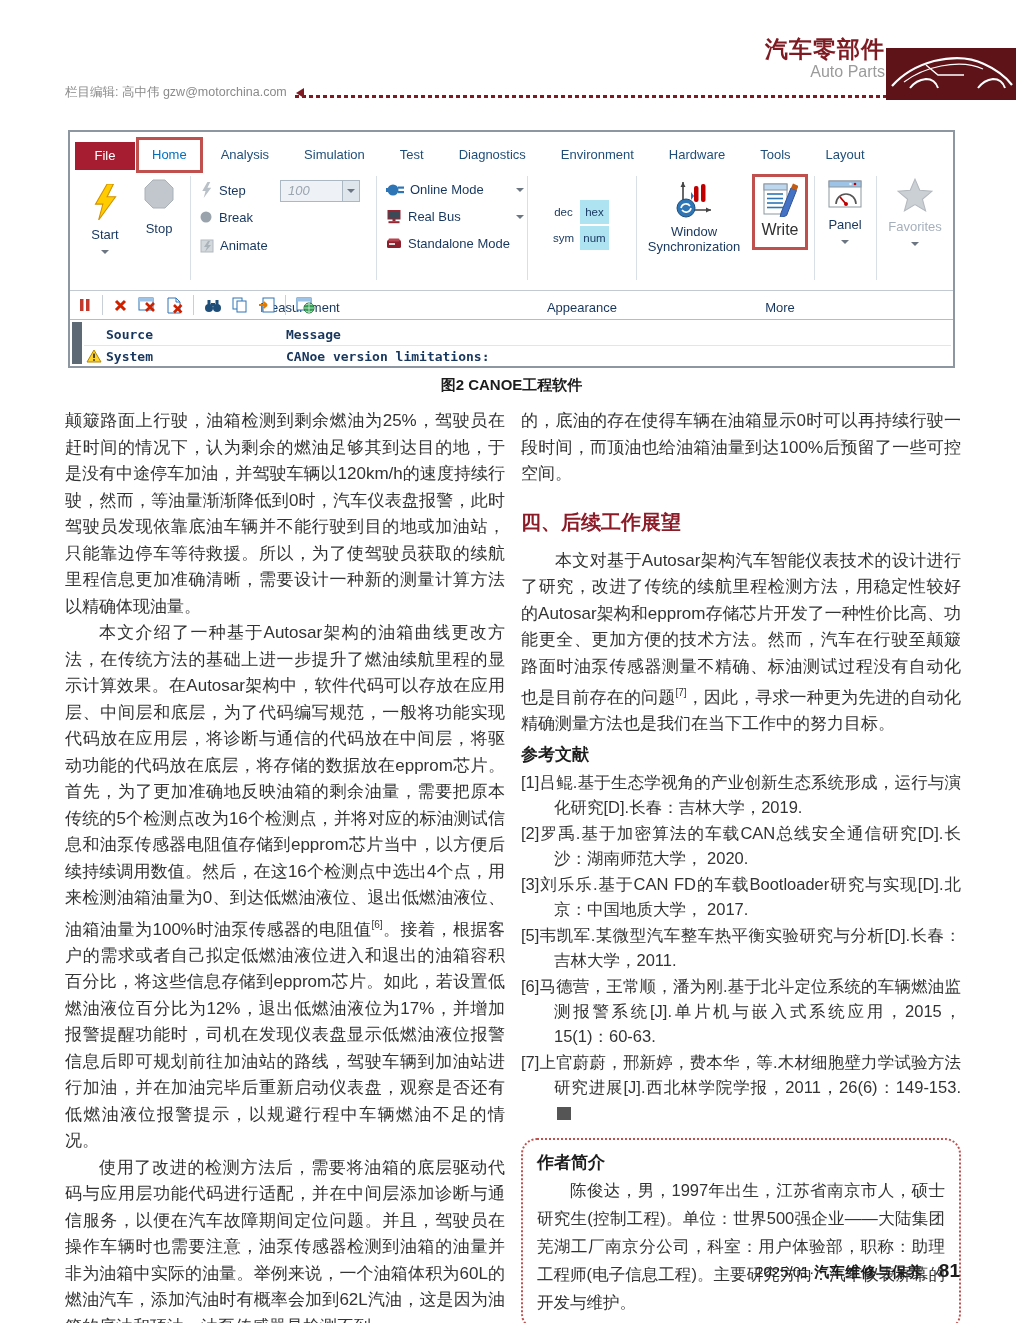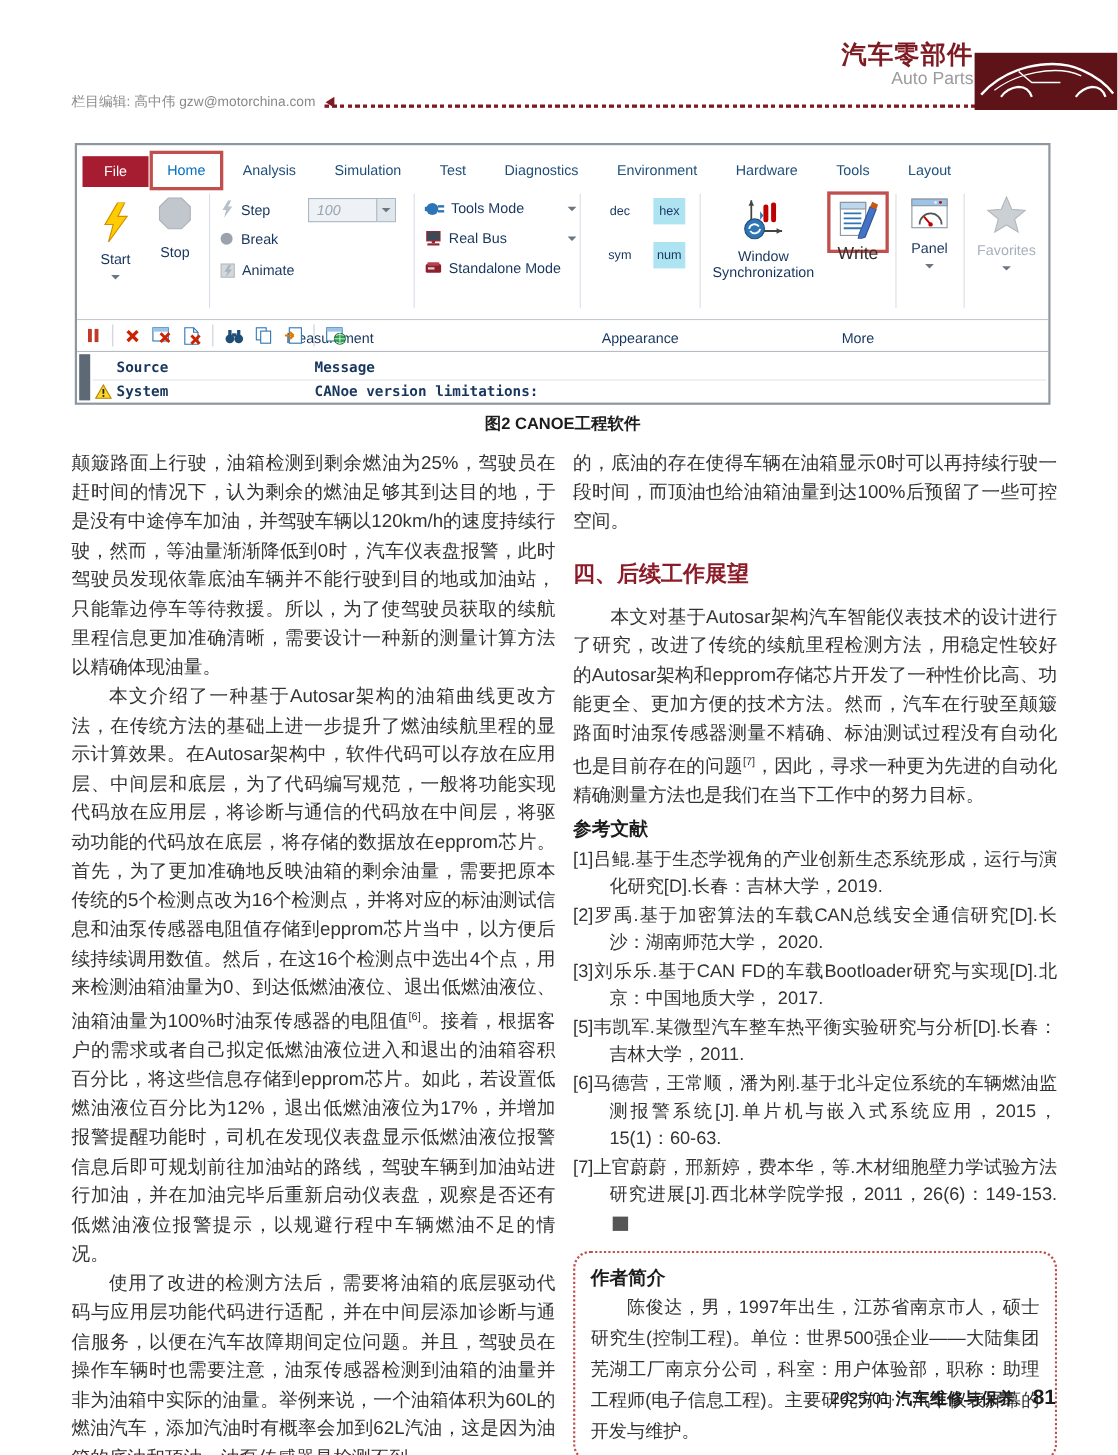--- a/index.html
+++ b/index.html
@@ -37,21 +37,21 @@
   .big-btn .lbl { font-size:13px; color:#17365d; margin-top:3px; }
   .big-btn .lbl.dis, .dis { color:#a6b0bc; }
   .caret { display:inline-block; width:0; height:0; border-left:4px solid transparent;
     border-right:4px solid transparent; border-top:4px solid #6b7682; vertical-align:middle; }
   .small-row { position:absolute; display:flex; align-items:center; font-size:13px; color:#17365d; white-space:nowrap; }
   .small-row .ic { margin-right:6px; display:inline-flex; }
   .combo { position:absolute; width:80px; height:22px; border:1px solid #abb8c3; background:#eef2f6;
     font-size:13px; color:#9aa5b0; line-height:20px; padding-left:7px; }
   .combo .btn { position:absolute; right:0; top:0; width:17px; height:20px; background:#dfe6ec;
     border-left:1px solid #abb8c3; text-align:center; line-height:18px; }
-  .fmt-grid { position:absolute; display:grid; grid-template-columns:29px 29px; grid-template-rows:24px 24px; gap:16px; }
+  .fmt-grid { position:absolute; display:grid; grid-template-columns:29px 29px; grid-template-rows:24px 24px; gap:2px;margin-top:20px; }
   .fmt-cell { font-size:11.5px; color:#17365d; text-align:center; line-height:24px; }
   .fmt-on { background:#aee3f2; }
   .annotated { border:3px solid #c0504d; }
   .two-line { font-size:13px; color:#17365d; line-height:15px; text-align:center; }
   
   .mini-toolbar { position:absolute; left:0; right:0; top:158px; height:30px; border-top:1px solid #c3c9d0;
     border-bottom:1px solid #b5bcc4; display:flex; align-items:center; padding-left:8px; }
   .mini-toolbar .tb { margin-right:10px; display:inline-flex; }
   .tbsep { width:1px; height:20px; background:#c9cfd6; margin-right:10px; }
   
@@ -180,21 +180,21 @@
 
       <div class="small-row" style="left:316px; top:10px; width:138px;">
         <span class="ic">
           <svg width="18" height="12" viewBox="0 0 18 12">
               <circle cx="7" cy="6" r="5.5" fill="#2e75b6"></circle>
               <rect x="0" y="4" width="4" height="4" fill="#2e75b6"></rect>
               <rect x="12" y="2.5" width="6" height="2.2" fill="#2e75b6"></rect>
               <rect x="12" y="7" width="6" height="2.2" fill="#2e75b6"></rect>
             </svg>
           </span>
-        <span>Tools Mode</span>
+        <span>Online Mode</span>
         <span class="caret" style="margin-left:auto;"></span>
       </div>
       <div class="small-row" style="left:316px; top:37px; width:138px;">
         <span class="ic">
           <svg width="16" height="14" viewBox="0 0 16 14">
               <rect x="2" y="0.5" width="12" height="8.5" fill="#3b4a56" stroke="#962733"></rect>
               <rect x="6.5" y="9" width="3" height="2.2" fill="#962733"></rect>
               <rect x="2.5" y="11.2" width="11" height="2" fill="#962733"></rect>
             </svg>
           </span>
@@ -230,21 +230,21 @@
           <path d="M17 14 L20 18 L17 22 Z" fill="#2e75b6"></path>
           <circle cx="12" cy="30" r="9" fill="#2e75b6" stroke="#1f4e79"></circle>
           <path d="M7 30 a5 5 0 0 1 9 -2 M17 30 a5 5 0 0 1 -9 2" fill="none" stroke="#fff" stroke-width="1.6"></path>
         </svg>
         <div class="two-line">
           <div>Window</div>
           <div>Synchronization</div>
         </div>
       </div>
 
-      <div class="annotated" style="position:absolute; left:682px; top:2px; width:56px; height:56px; text-align:center; padding-top:4px;">
+      <div class="annotated" style="position:absolute; left:682px; top:2px; width:56px; height:76px; text-align:center; padding-top:4px;">
         <svg width="36" height="36" viewBox="0 0 36 36">
           <rect x="2" y="3" width="23" height="30" fill="#fff" stroke="#8d97a1"></rect>
           <rect x="2" y="3" width="23" height="6" fill="#bdd7ee" stroke="#8d97a1"></rect>
           <g stroke="#2e75b6" stroke-width="1.6">
             <line x1="5" y1="13" x2="21" y2="13"></line>
               <line x1="5" y1="17.5" x2="21" y2="17.5"></line>
             <line x1="5" y1="22" x2="21" y2="22"></line>
               <line x1="5" y1="26.5" x2="21" y2="26.5"></line>
           </g>
           <path d="M19 32 L29 7 l5.5 2.5 -10 25 -6.5 2.5 Z" fill="#4472c4" stroke="#2f5597"></path>

